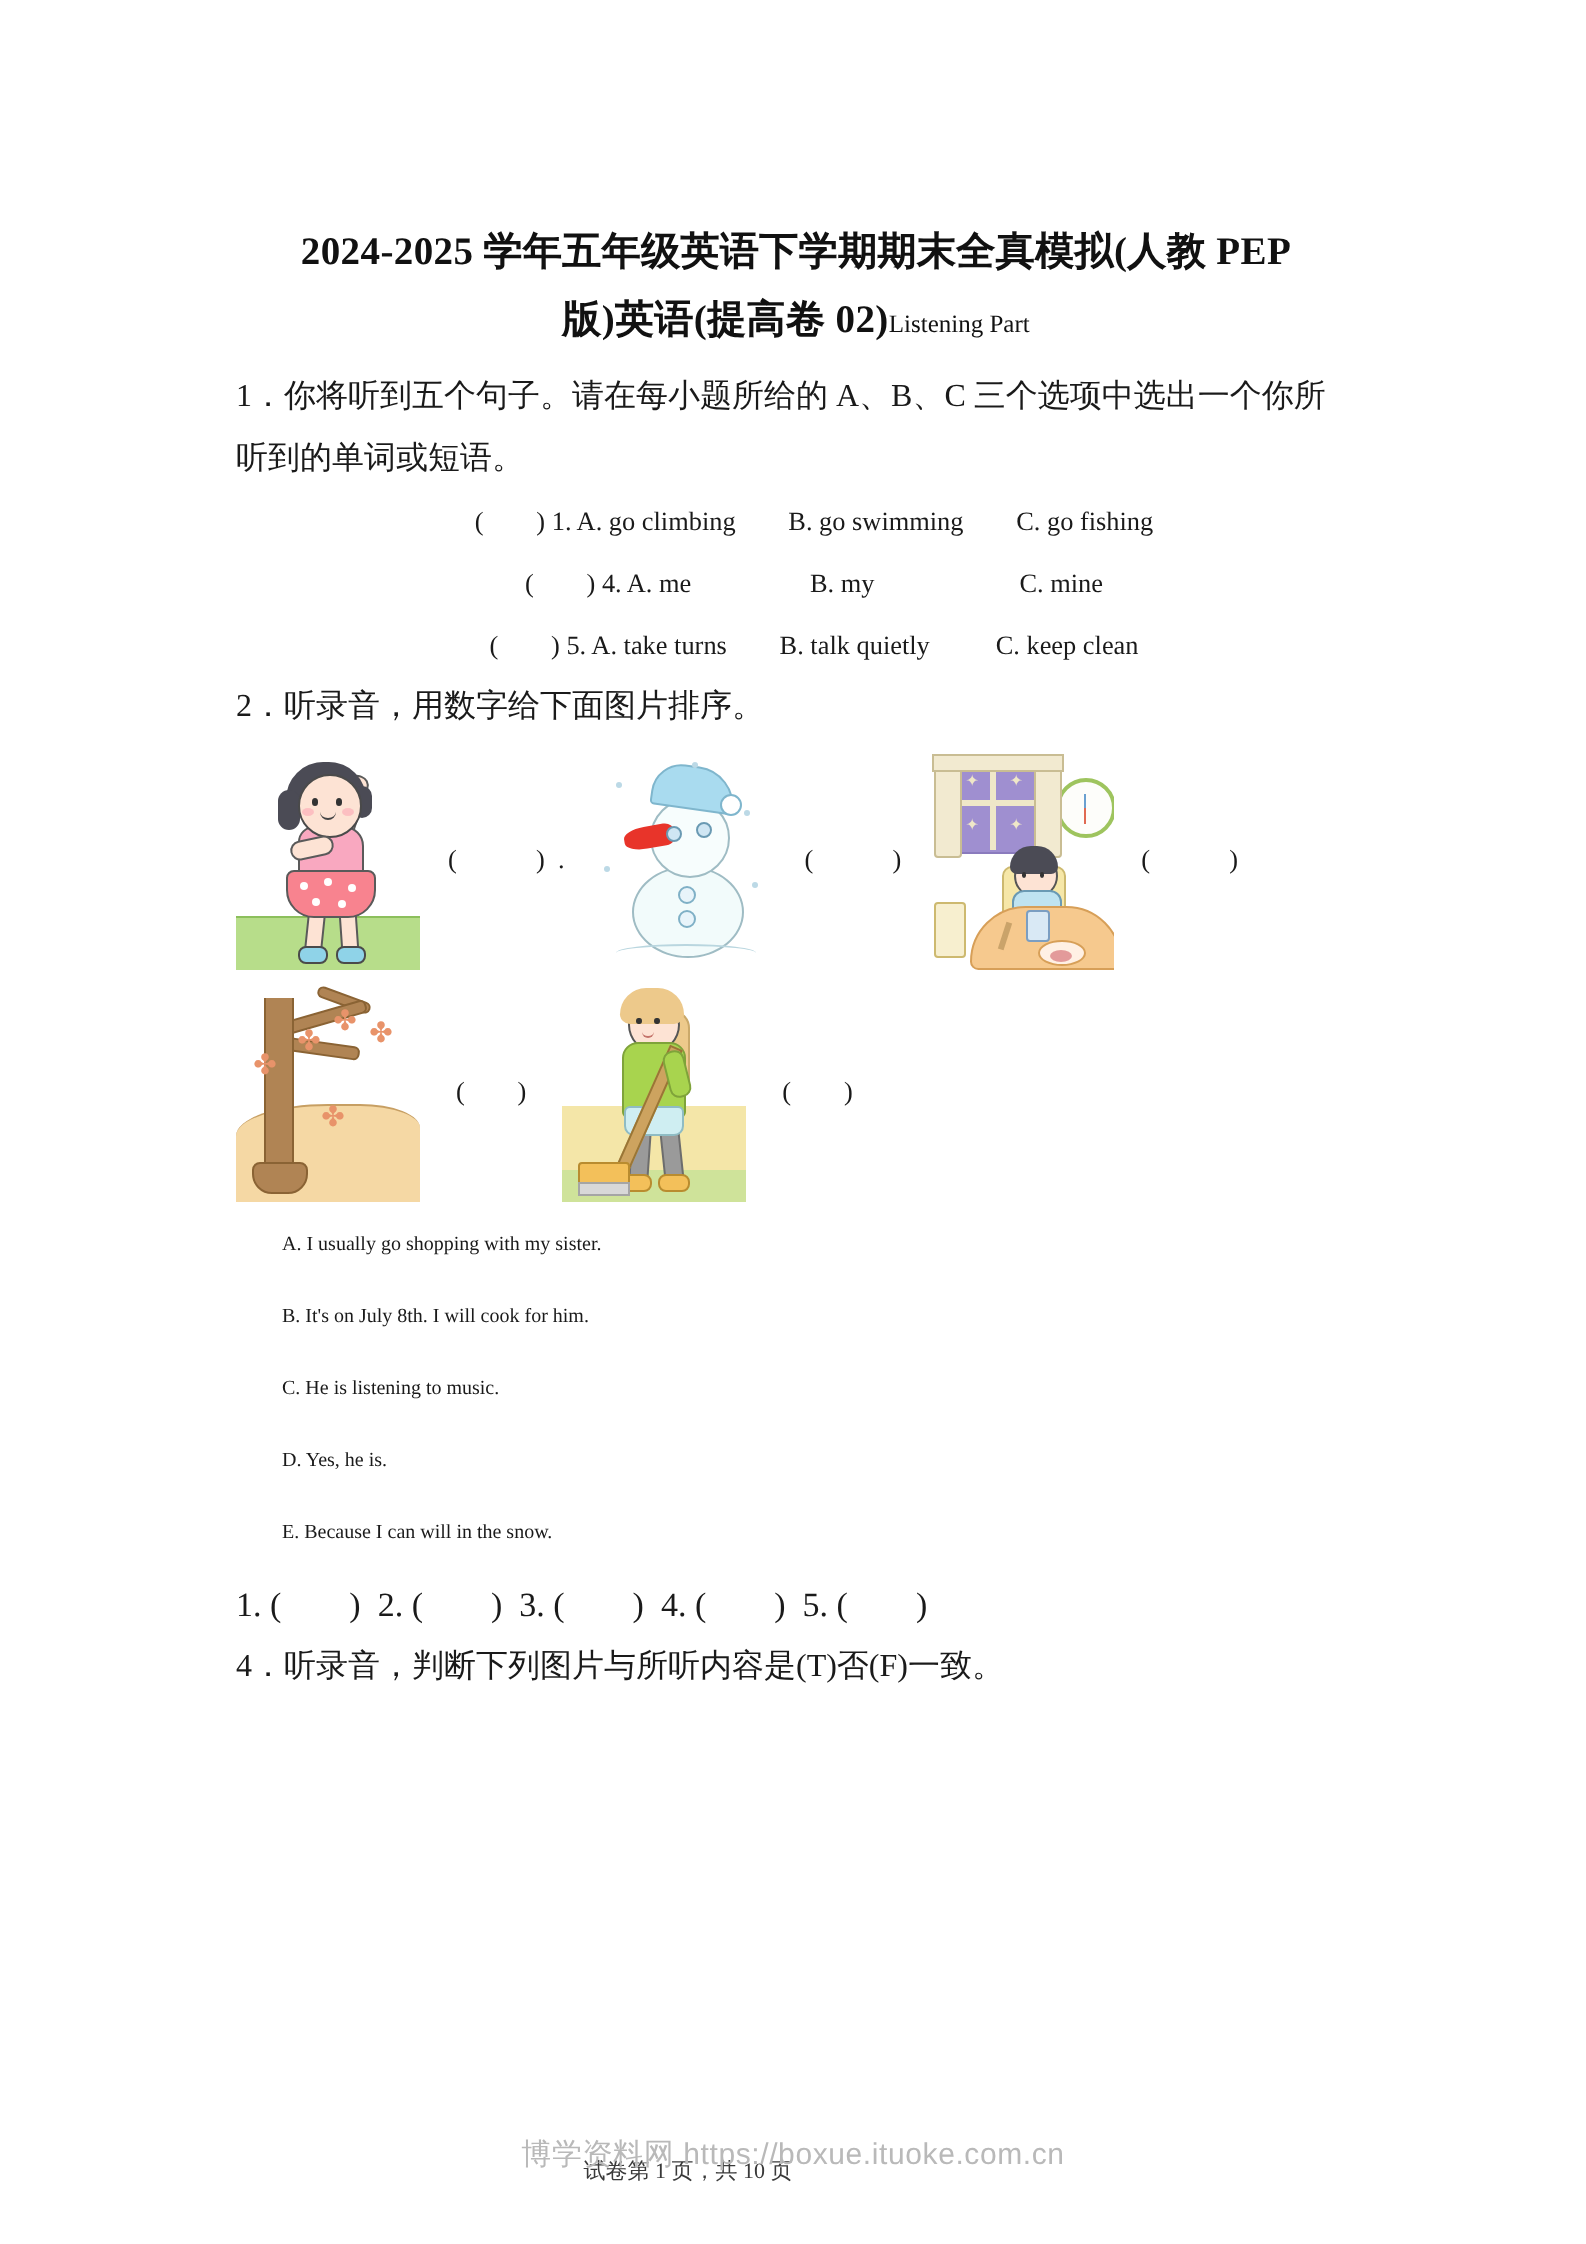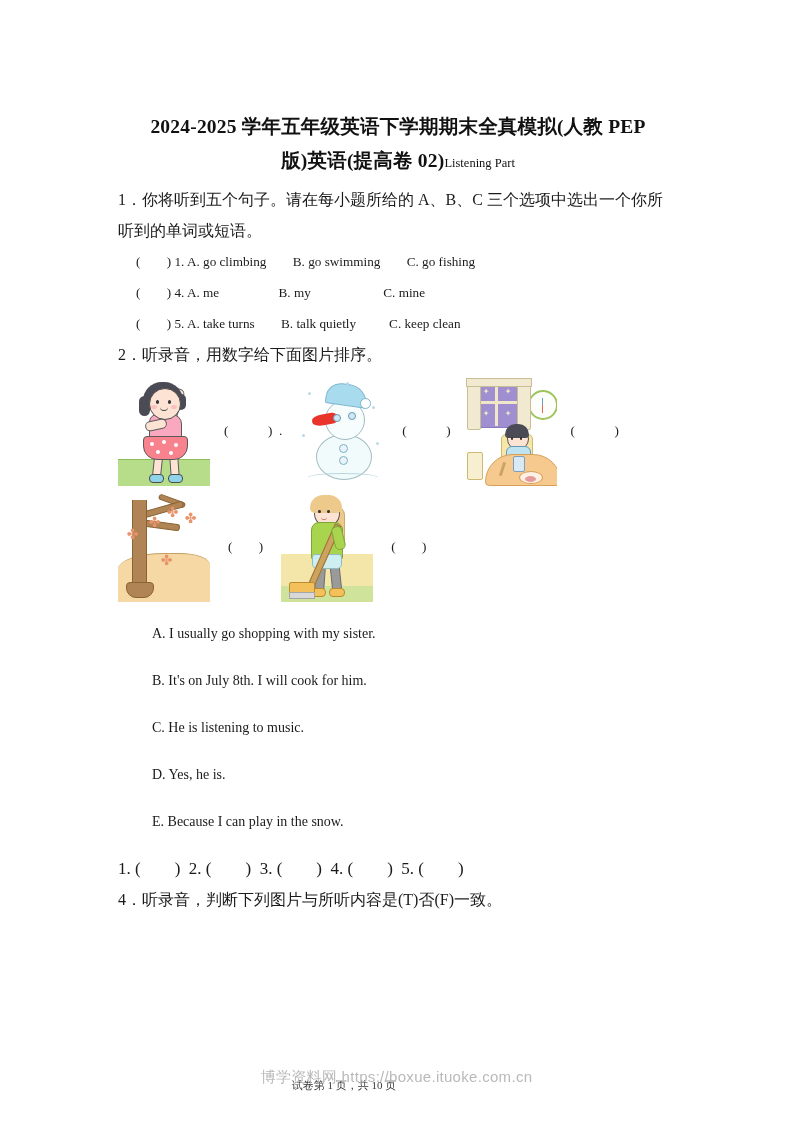--- a/index.html
+++ b/index.html
@@ -51,25 +51,26 @@
     margin: 0;
     color: #1a1a1a;
   }
   .opt-line {
     font-size: 13.2px;
     line-height: 31px;
     margin: 0;
     padding-left: 18px;
     white-space: pre;
     color: #1a1a1a;
+    text-align: center;
   }
   .ans-line {
-    font-size: 14px;
+    font-size: 10px;
     line-height: 31px;
-    margin: 16px;
+    margin: 5px;
     padding-left: 18px;
     color: #1a1a1a;
   }
   .blank-row {
     font-size: 17px;
     line-height: 31px;
     margin: 0;
     white-space: pre;
     color: #1a1a1a;
   }
@@ -625,21 +626,21 @@
         <div class="gap-b"></div>
         <span class="paren">(        )</span>
       </div>
 
     </div>
 
     <p class="ans-line">A. I usually go shopping with my sister.</p>
     <p class="ans-line">B. It's on July 8th. I will cook for him.</p>
     <p class="ans-line">C. He is listening to music.</p>
     <p class="ans-line">D. Yes, he is.</p>
-    <p class="ans-line">E. Because I can play in the snow.</p>
+    <p class="ans-line">E. Because I can will in the snow.</p>
     <p class="blank-row">1. (        )  2. (        )  3. (        )  4. (        )  5. (        )</p>
 
     <p class="q-text">4．听录音，判断下列图片与所听内容是(T)否(F)一致。</p>
 
   </div>
 
   <div class="footer">试卷第 1 页，共 10 页</div>
   <div class="watermark">博学资料网 https://boxue.ituoke.com.cn</div>
 </div>
 

